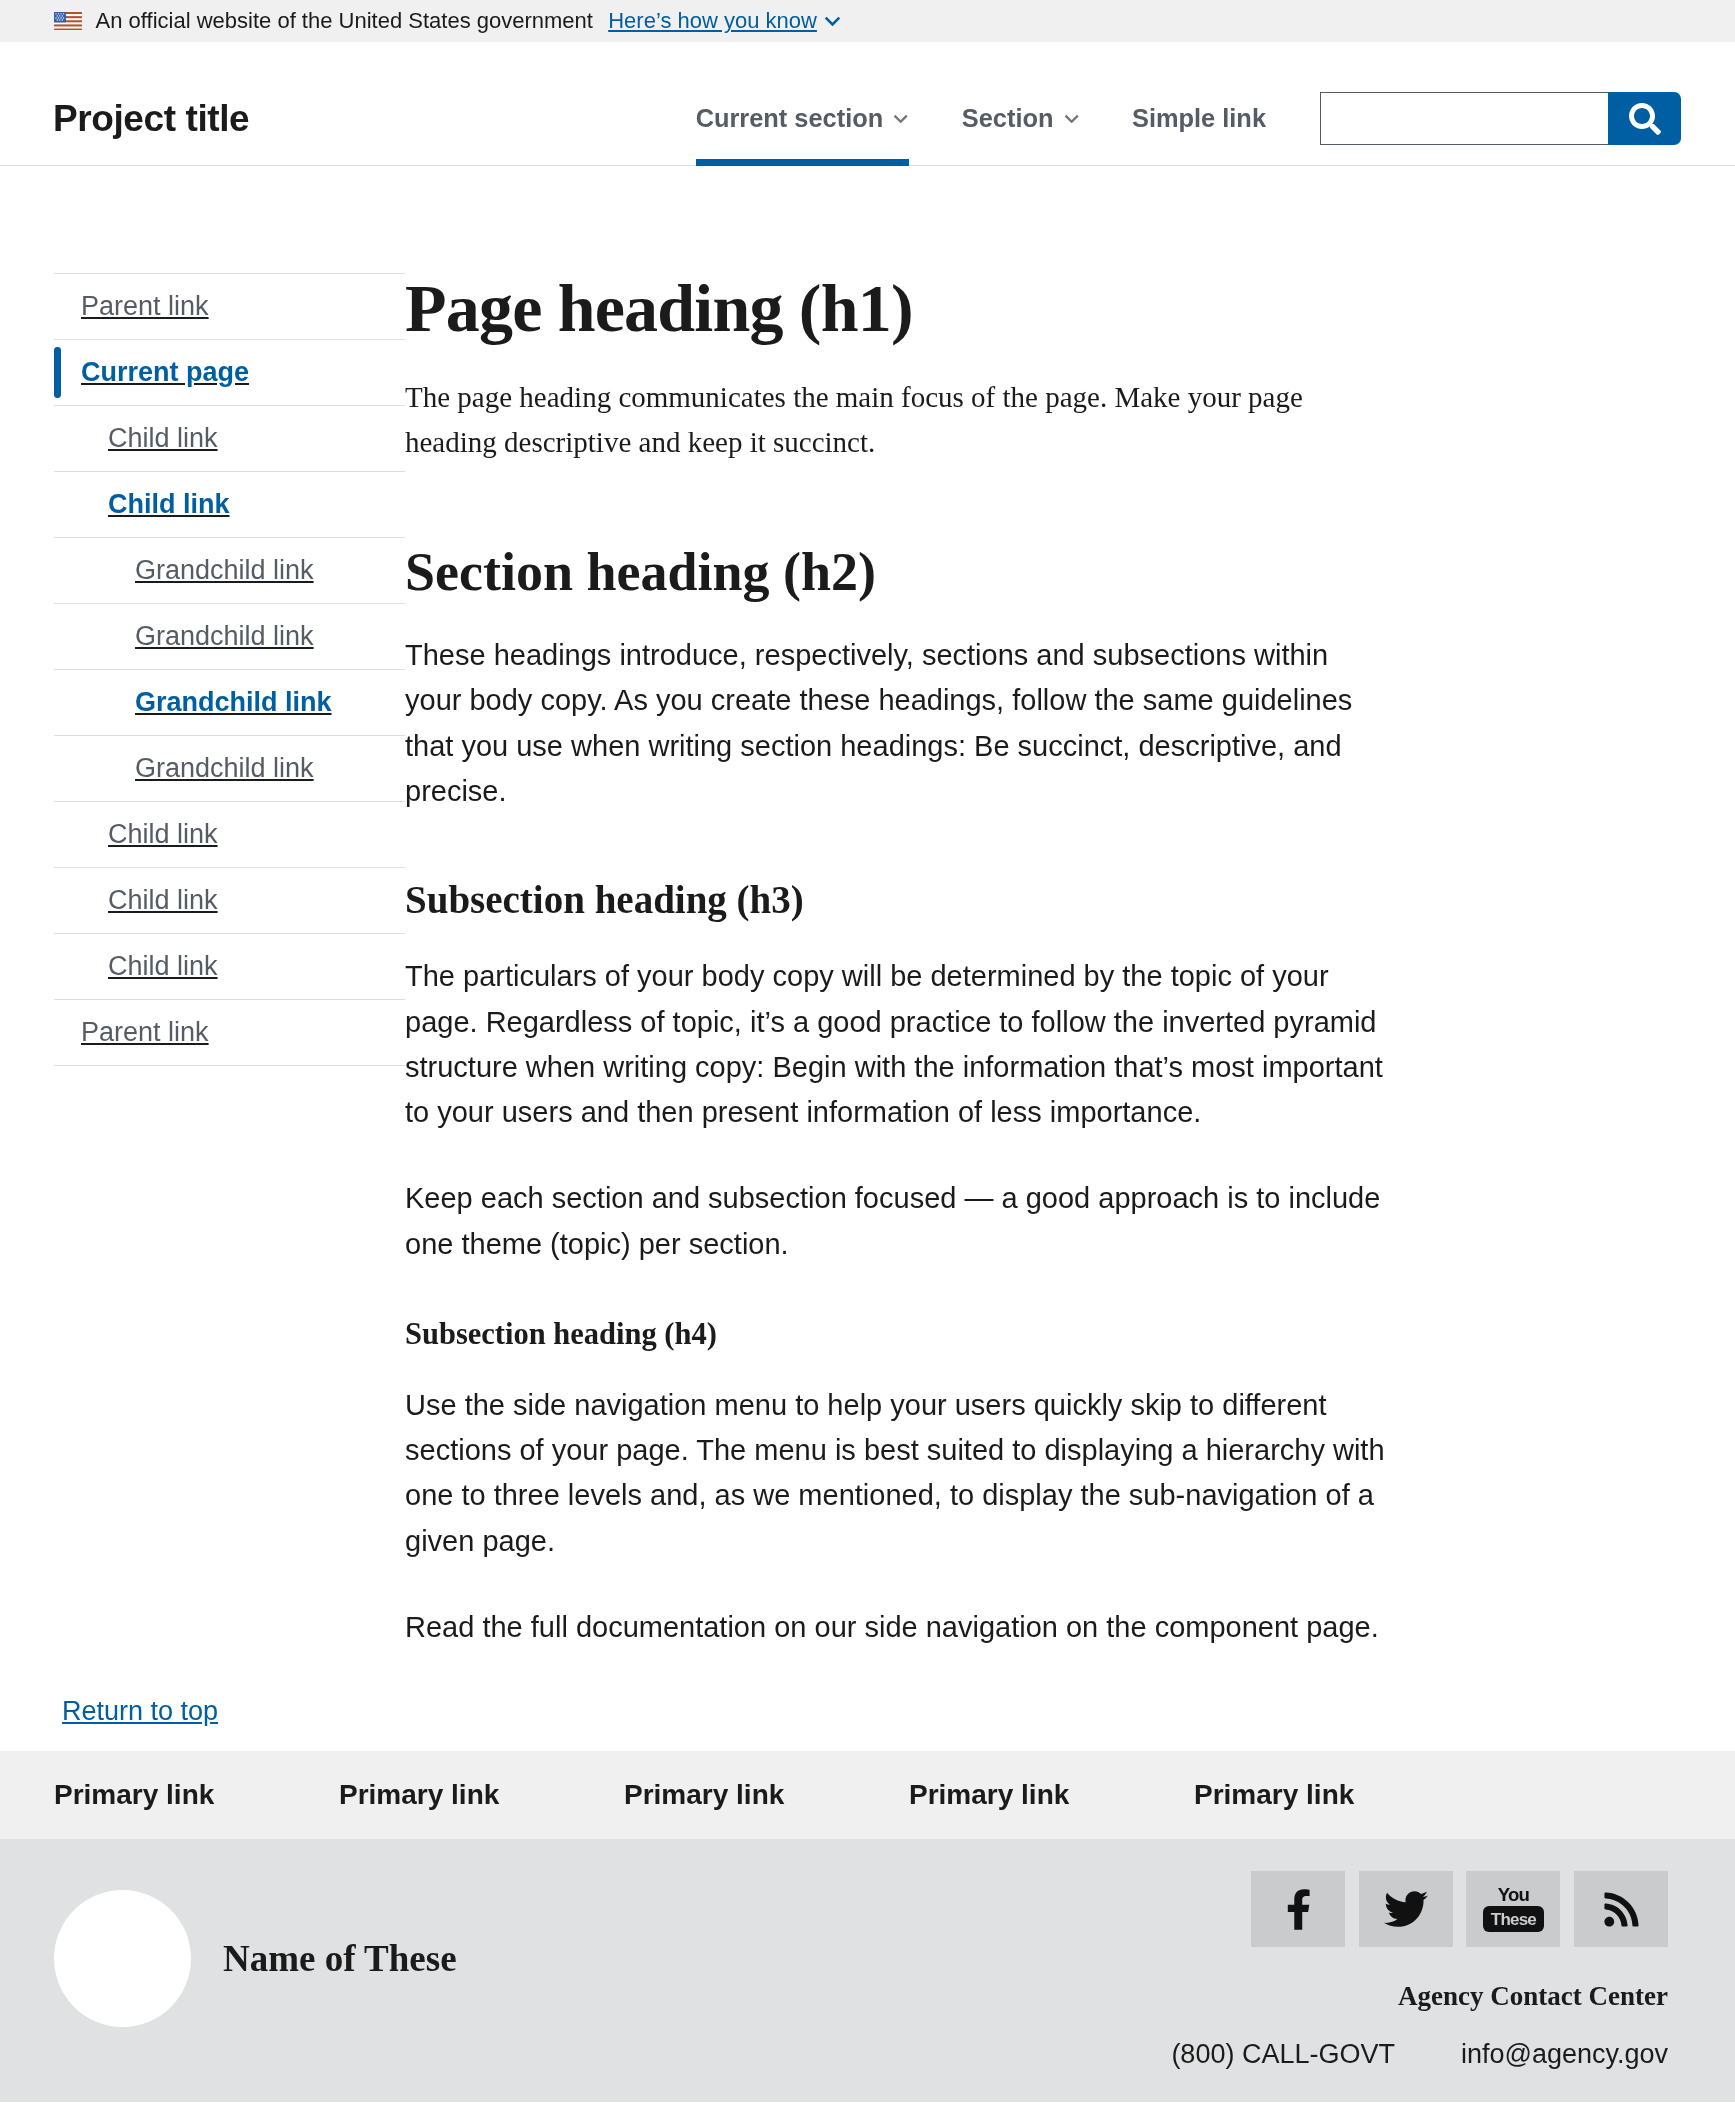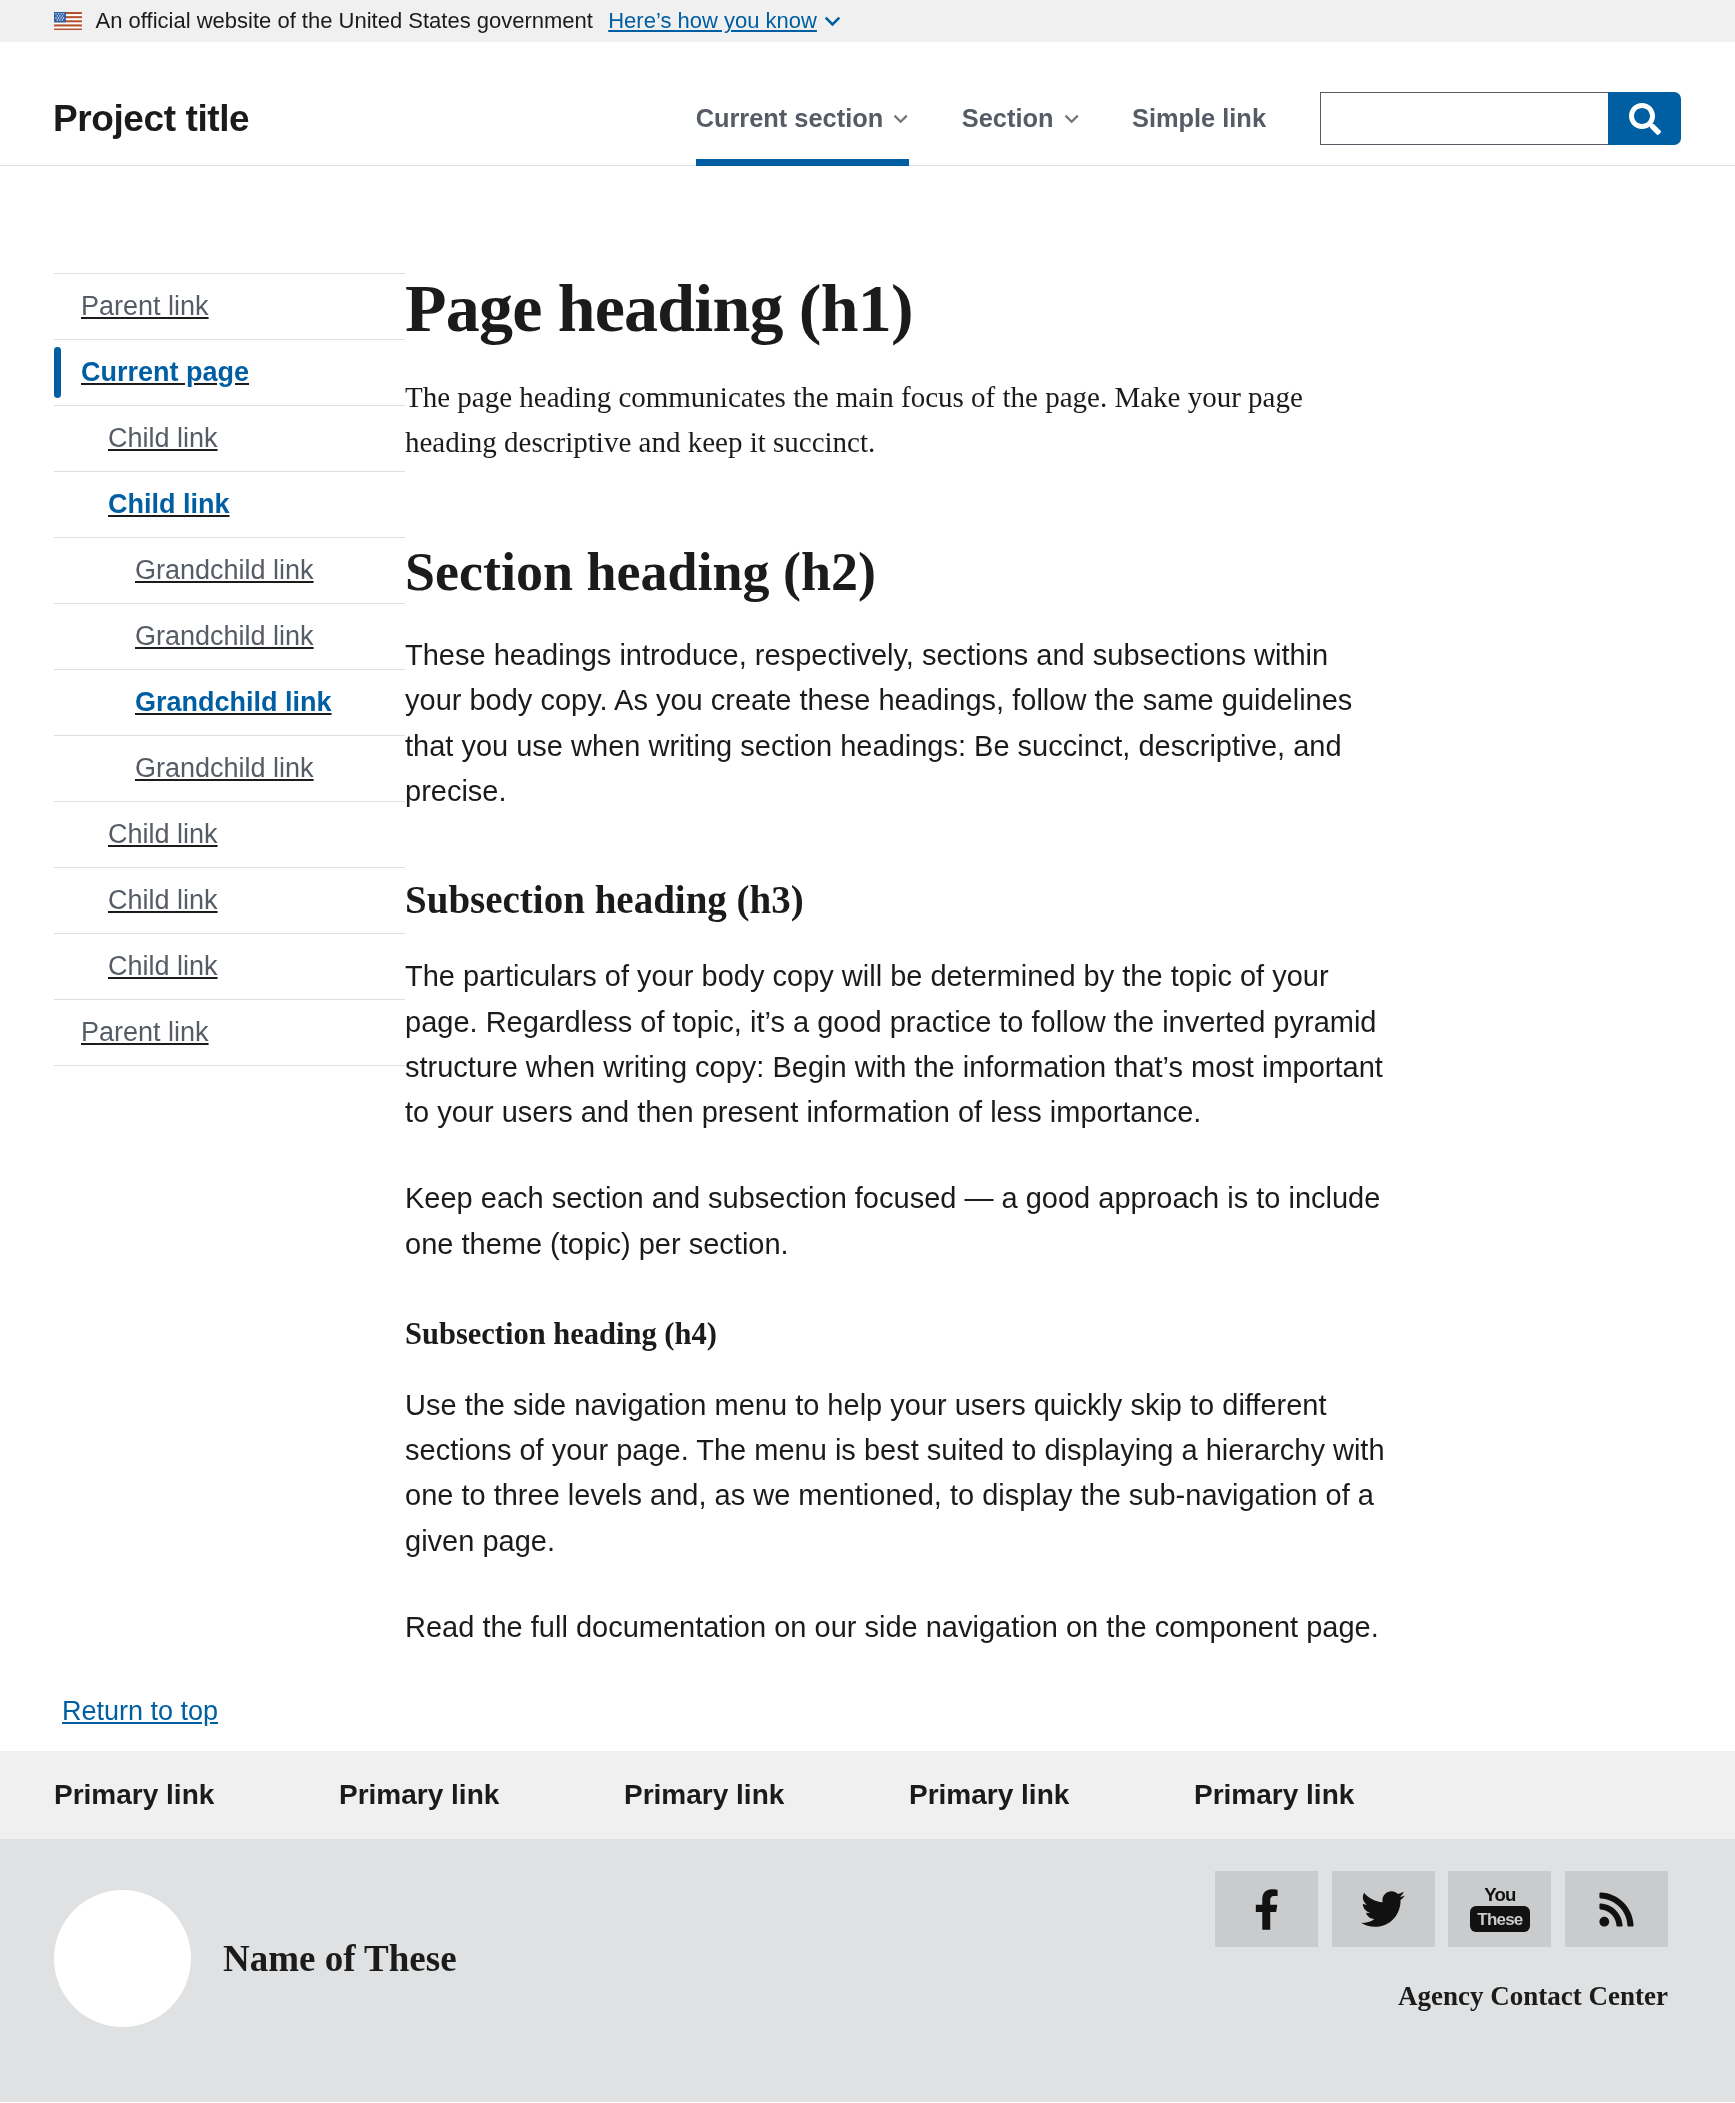--- a/index.html
+++ b/index.html
@@ -115,21 +115,21 @@
     height:263px; background:#dfe1e2; padding:32px 68px 0 54px;
     display:flex; justify-content:space-between;
   }
   .agency-block { display:flex; align-items:center; gap:32px; margin-top:18.6px; height:137px; }
   .agency-logo { width:137px; height:137px; border-radius:50%; background:#ffffff; flex:none; }
   .agency-name { font-family:"Liberation Serif", serif; font-size:37px; font-weight:700; }
 
   .footer-contact { display:flex; flex-direction:column; align-items:flex-end; }
   .social-row { display:flex; gap:13.6px; }
   .social-tile {
-    width:103px; height:76px; background:#c9cbcd; display:flex;
+    width:94px; height:76px; background:#c9cbcd; display:flex;
     align-items:center; justify-content:center; cursor:pointer;
   }
   .social-tile svg { fill:#111111; }
   .yt { display:flex; flex-direction:column; align-items:center; line-height:1; }
   .yt-you { font-size:18.6px; font-weight:700; color:#111; font-family:"Liberation Sans",sans-serif; letter-spacing:-0.8px;}
   .yt-tube {
     margin-top:1.7px; background:#111; color:#c9cbcd; border-radius:6px;
     font-size:17px; font-weight:700; padding:4.2px 7.6px; letter-spacing:-0.8px;
   }
   .contact-heading {
@@ -298,15 +298,19 @@
           <span class="yt-tube">These</span>
         </span>
       </a>
       <a class="social-tile">
         <svg viewBox="0 0 448 512" width="39" height="39" aria-hidden="true">
           <path d="M128.081 415.959c0 35.369-28.672 64.041-64.041 64.041S0 451.328 0 415.959s28.672-64.041 64.041-64.041 64.04 28.673 64.04 64.041zm175.66 47.25c-8.354-154.6-132.185-278.587-286.95-286.95C7.656 175.765 0 183.105 0 192.253v48.069c0 8.415 6.49 15.472 14.887 16.018 111.832 7.284 201.473 96.702 208.772 208.772.547 8.397 7.604 14.887 16.018 14.887h48.069c9.149.001 16.489-7.655 15.995-16.79zm144.249.288C439.596 229.677 251.465 40.445 16.503 32.01 7.473 31.686 0 38.981 0 48.016v48.068c0 8.625 6.835 15.645 15.453 15.999 191.179 7.839 344.627 161.316 352.465 352.465.353 8.618 7.373 15.453 15.999 15.453h48.068c9.034-.001 16.329-7.474 16.005-16.504z"></path>
         </svg>
       </a>
     </div>
     <div class="contact-heading">Agency Contact Center</div>
+    <div class="contact-row">
+      <a>(800) CALL-GOVT</a>
+      <a>info@agency.gov</a>
+    </div>
   </div>
 </footer>
 
 
 </body></html>

